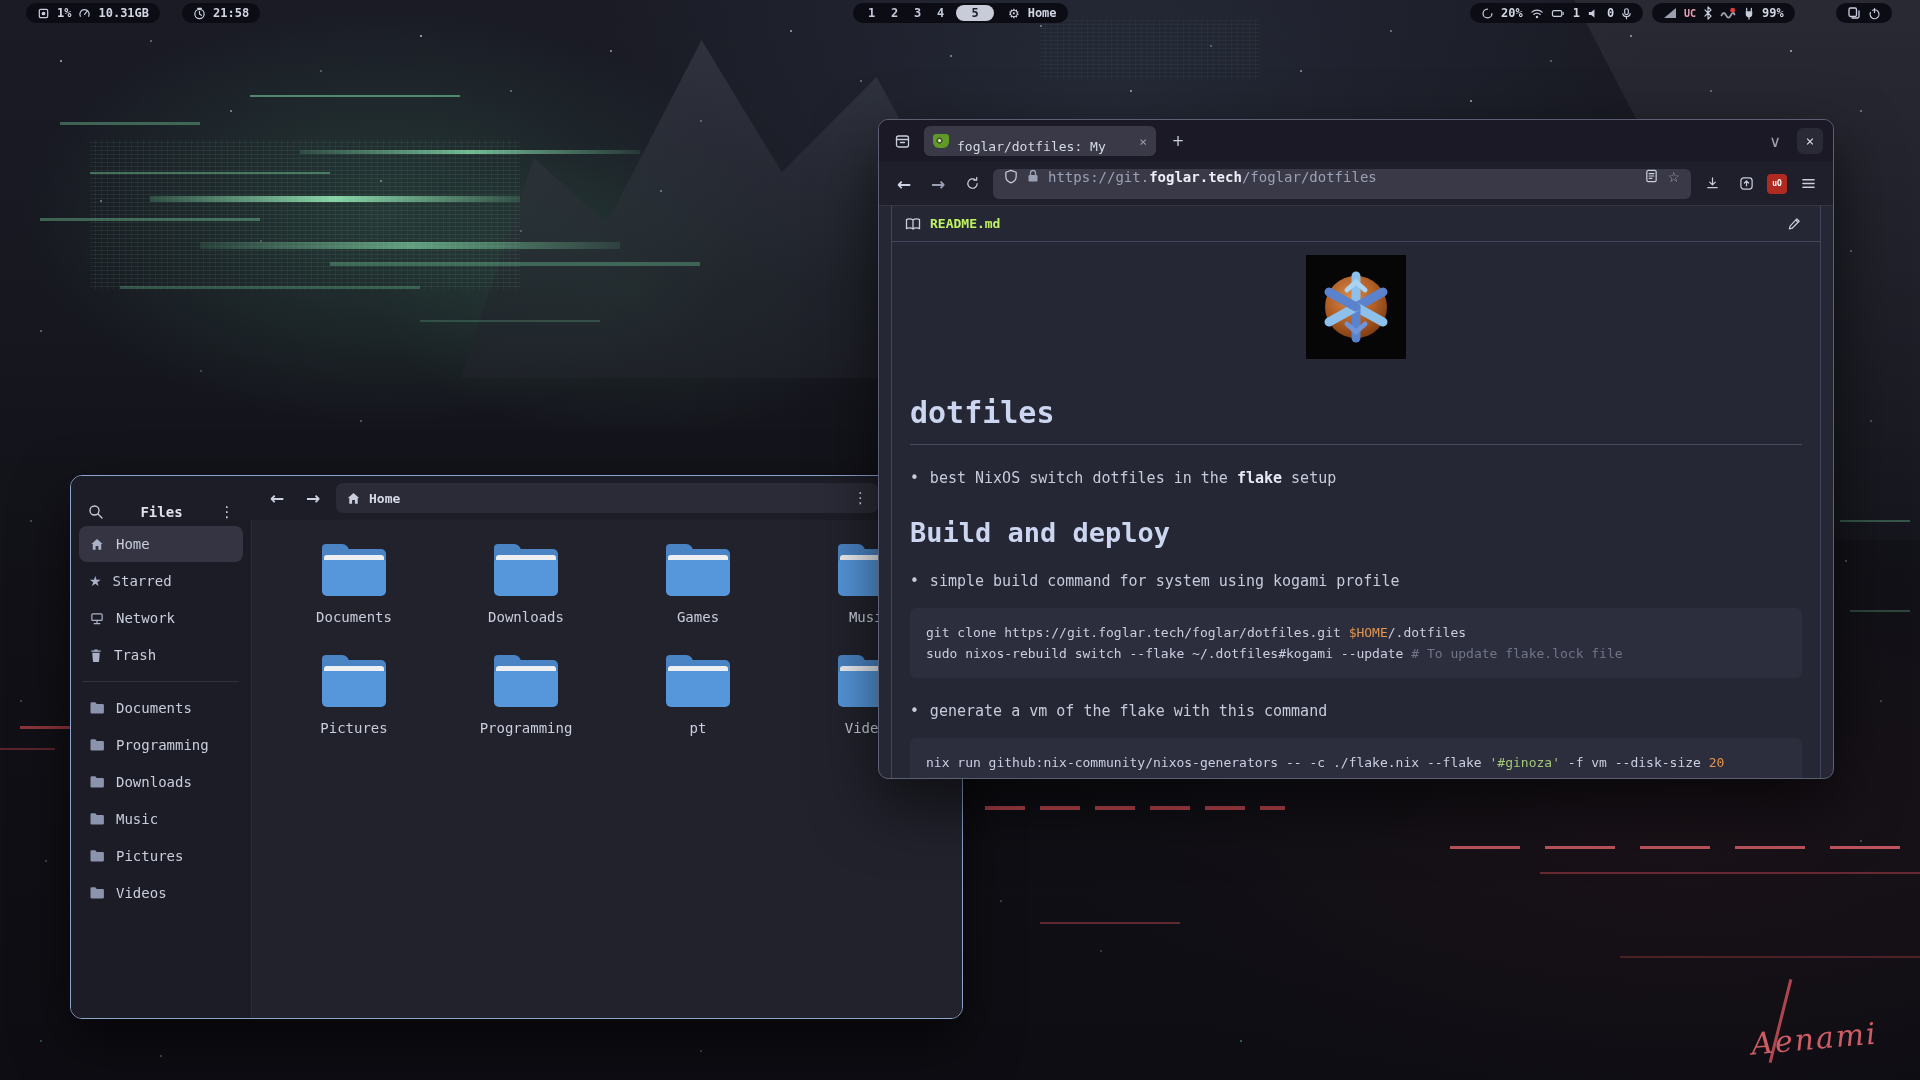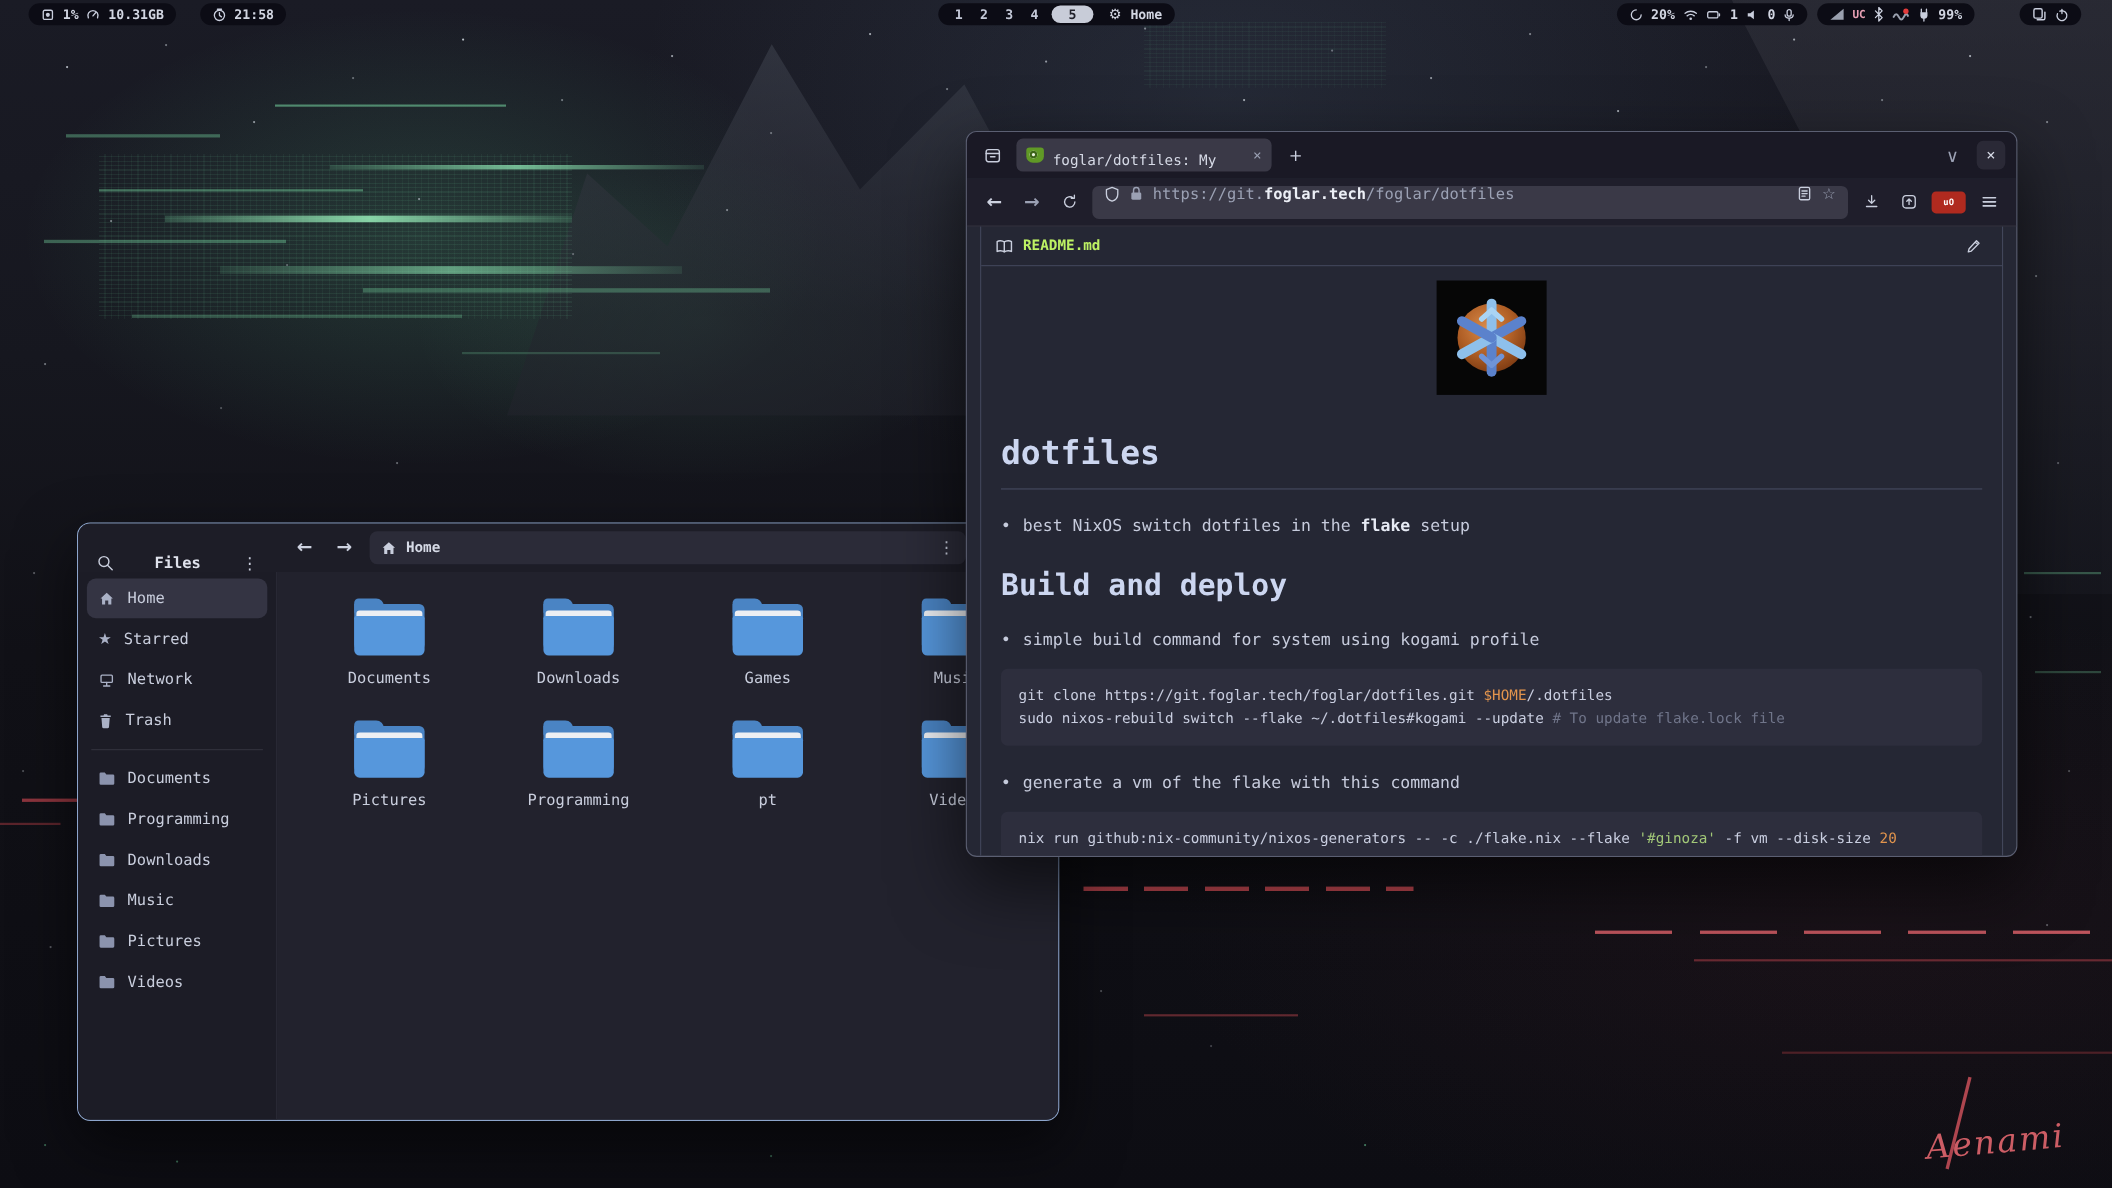--- a/index.html
+++ b/index.html
@@ -96,21 +96,21 @@
     background:#e8f2dc;box-shadow:inset 0 0 0 2px #3c6418;}
   .dim{color:#9ba1b4;}
   .win-close{width:26px;height:26px;background:#2a2936;border-radius:6px;display:flex;align-items:center;
     justify-content:center;color:#d6dae6;font-size:14px;}
   .ff-navbar{height:43px;background:#1f1e2b;display:flex;align-items:center;padding:0 12px;gap:8px;
     border-bottom:1px solid #34333f;flex-shrink:0;}
   .url-pill{height:30px;flex:1;background:#3a3947;border-radius:6px;display:flex;align-items:flex-start;
     gap:9px;padding:0 11px;font-size:14px;color:#9ba1b4;min-width:0;}
   .url-text{flex:1;white-space:nowrap;overflow:hidden;}
   .url-domain{color:#eceff6;font-weight:bold;}
-  .ublock{width:31px;height:20px;background:#b02a1f;border-radius:4px;display:flex;align-items:center;
+  .ublock{width:20px;height:20px;background:#b02a1f;border-radius:4px;display:flex;align-items:center;
     justify-content:center;color:#fff;font-size:8px;font-weight:bold;}
   .ff-content{flex:1;padding:0 12px;min-height:0;}
   .readme-panel{height:100%;border:1px solid #42465a;border-top:none;border-bottom:none;box-sizing:border-box;
     display:flex;flex-direction:column;}
   .readme-header{height:35px;display:flex;align-items:center;gap:9px;padding:0 13px;flex-shrink:0;
     border-bottom:1px solid #42465a;color:#bef264;font-size:13px;font-weight:bold;}
   .readme-body{padding:0 18px;overflow:hidden;}
   .nix-logo{width:100px;height:104px;background:#060606;margin:13px auto 0;position:relative;
     display:flex;align-items:center;justify-content:center;}
   .mars{width:62px;height:62px;border-radius:50%;

